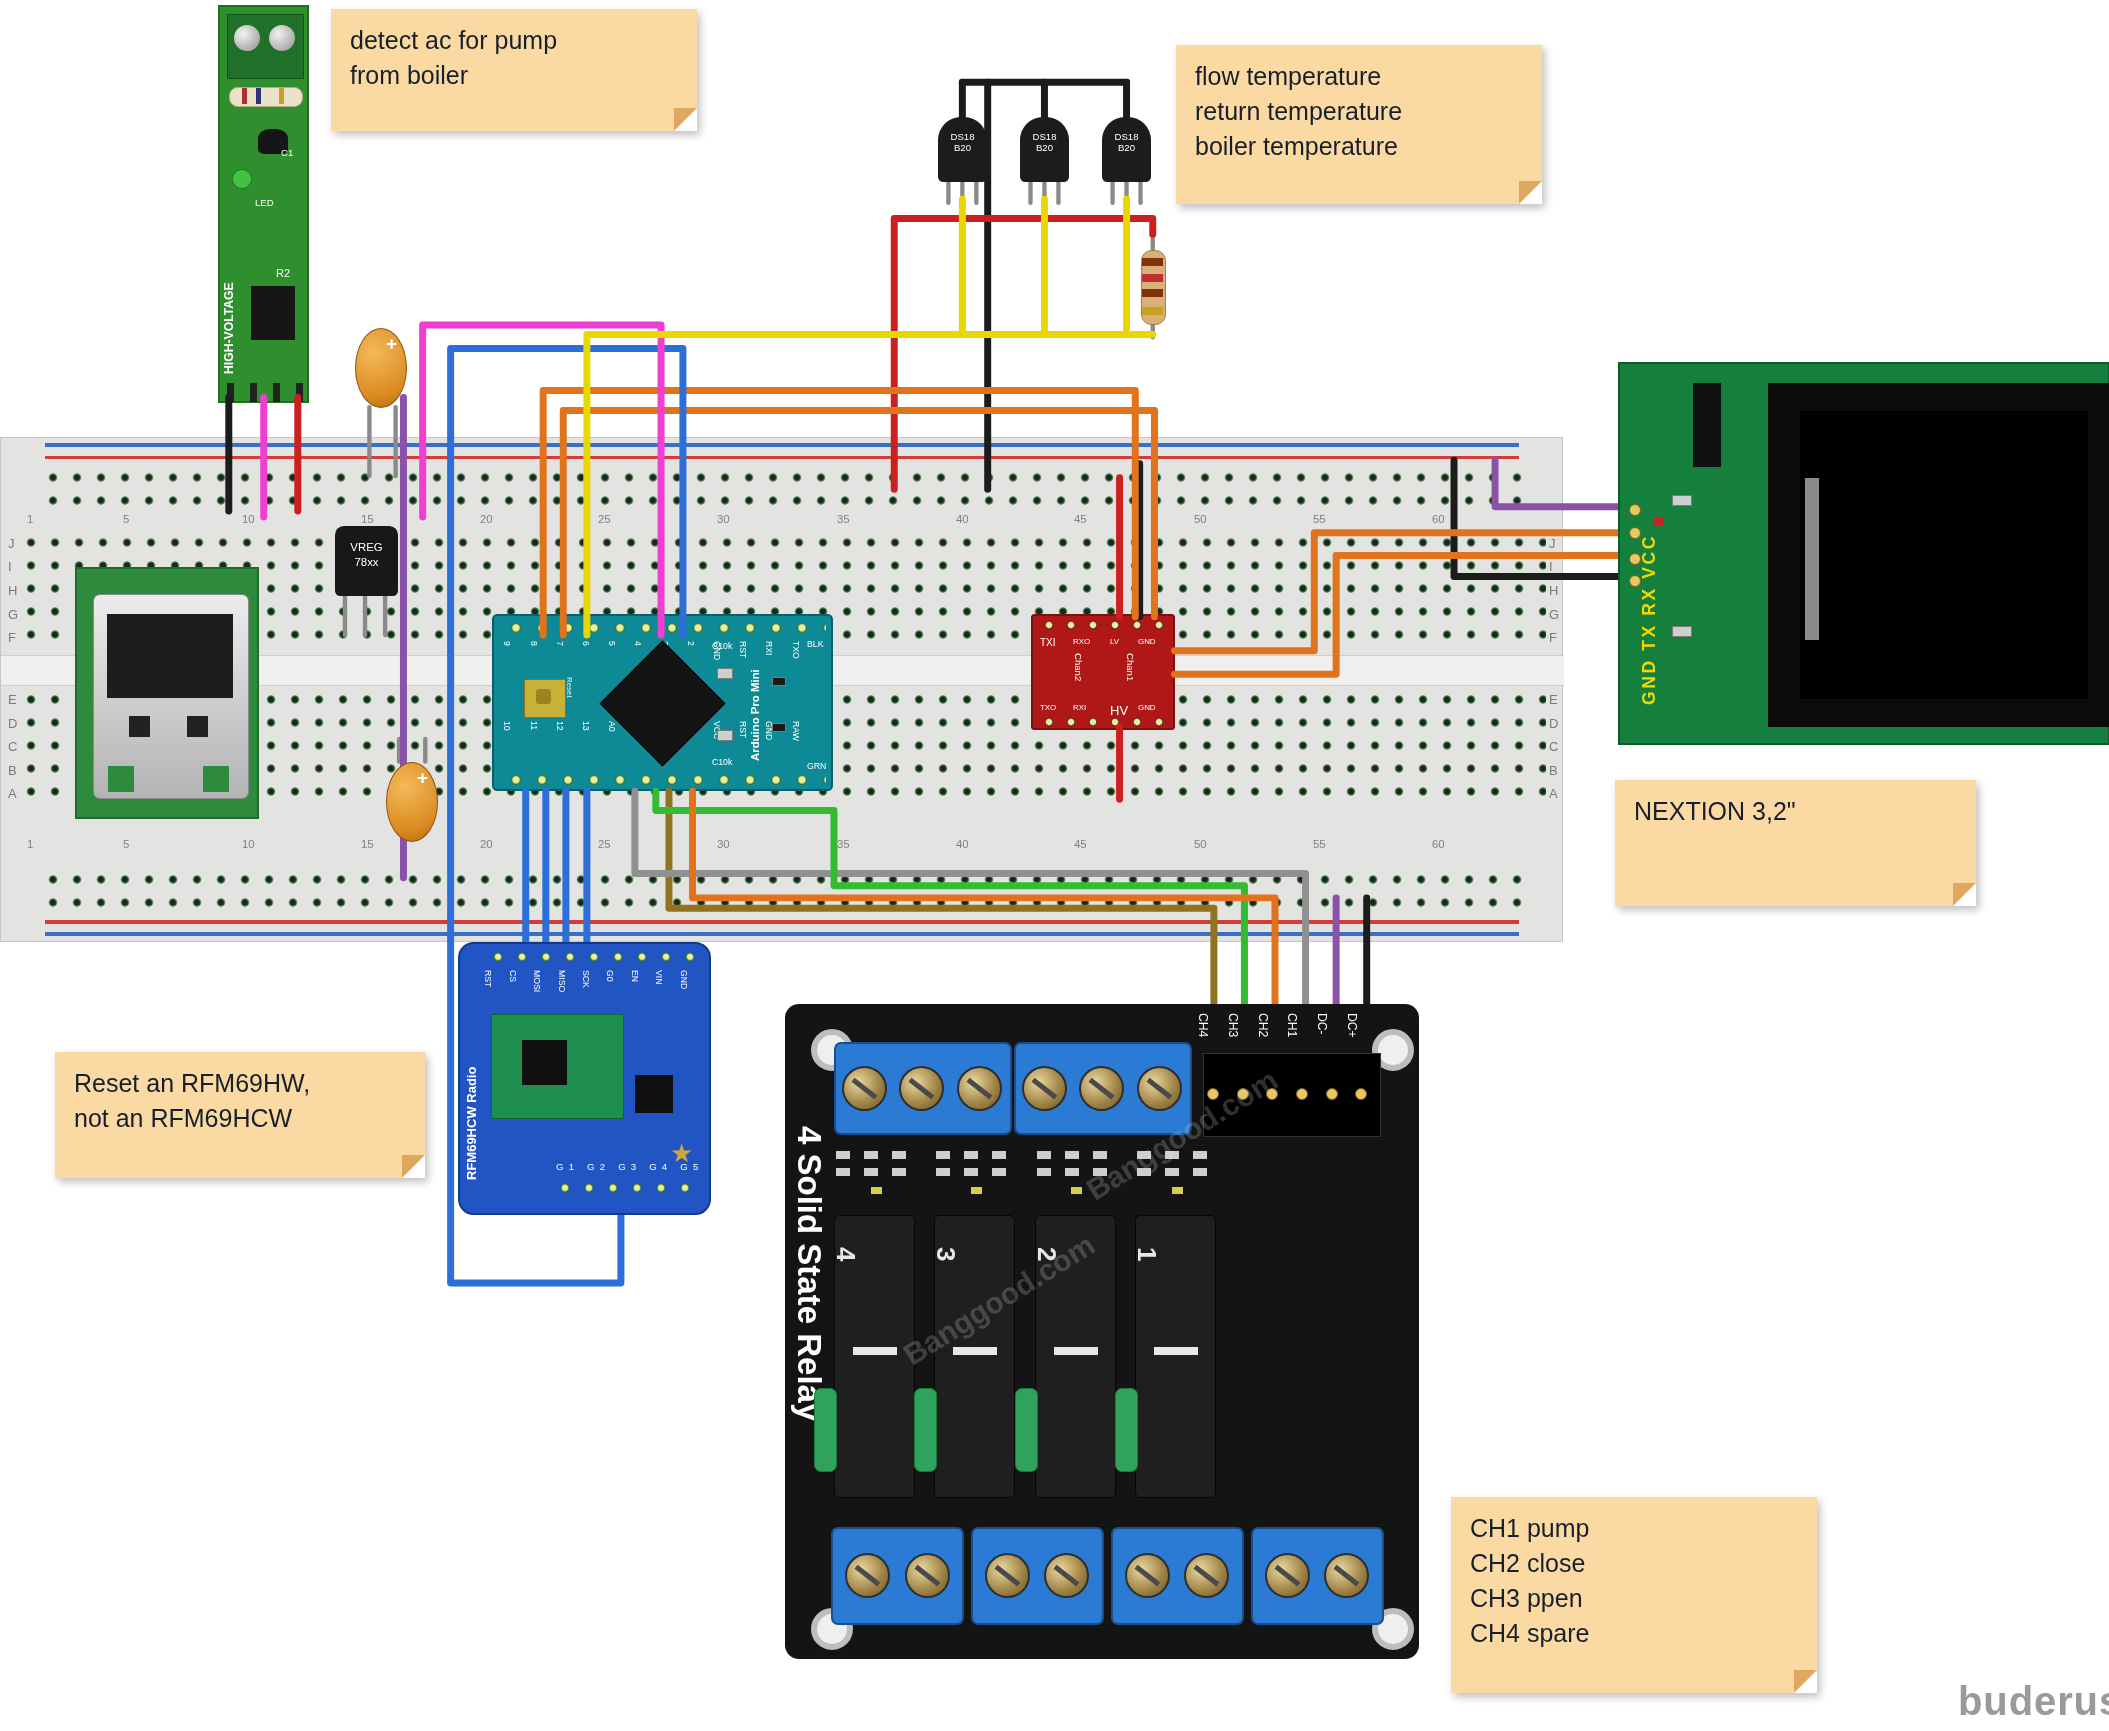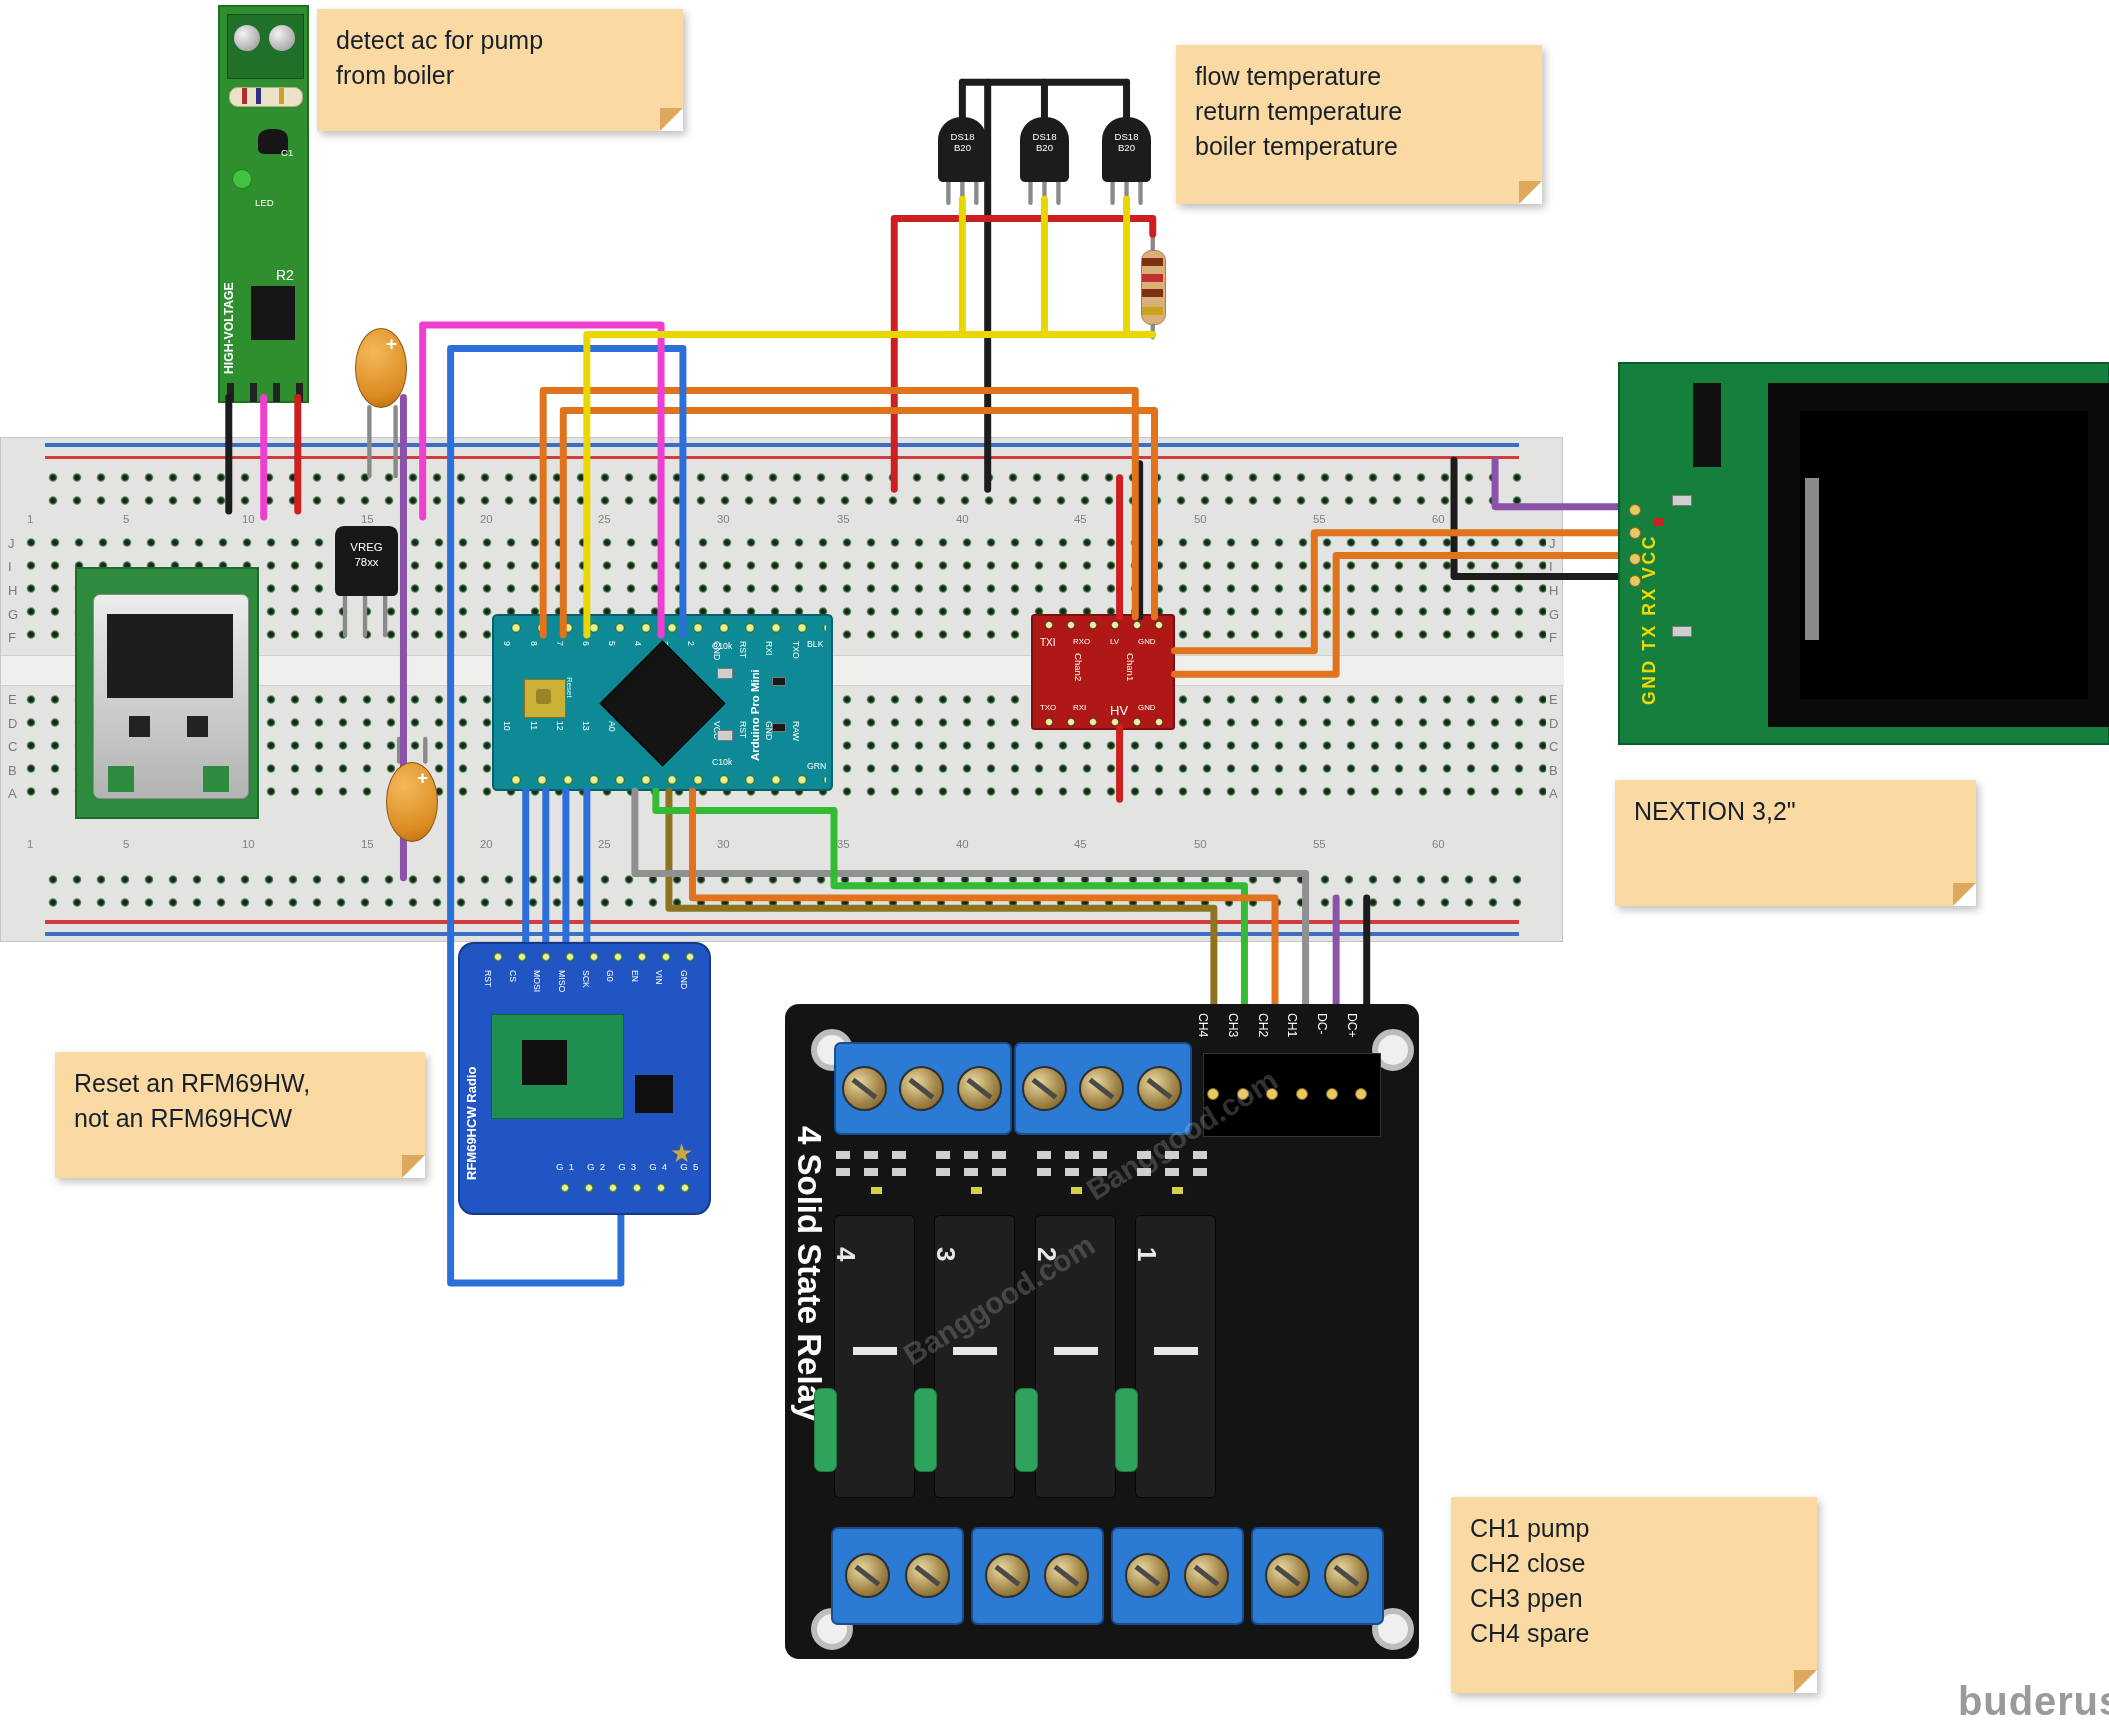--- a/index.html
+++ b/index.html
@@ -141,21 +141,21 @@
       <div class="abs" style="left:12.2px;top:0;width:5.2px;height:15.7px;background:#b03030"></div>
       <div class="abs" style="left:26px;top:0;width:5.2px;height:15.7px;background:#303080"></div>
       <div class="abs" style="left:49px;top:0;width:5.2px;height:15.7px;background:#c8a030"></div>
     </div>
     <div class="abs" style="left:38px;top:122px;width:30px;height:24.5px;background:#161616;border-radius:40% 40% 20% 20%"></div>
     <div class="abs" style="left:12.2px;top:162px;width:17.5px;height:17.5px;border-radius:50%;background:#41c341;border:1.7px solid #1e7a1e"></div>
     <div class="abs" style="left:31px;top:279px;width:44px;height:54px;background:#161616"></div>
     <span class="lbl vtx-up" style="left:1.7px;top:105px;height:262px;font-size:12.2px;font-weight:bold">HIGH-VOLTAGE</span>
     <span class="lbl" style="left:61px;top:140px;font-size:9.6px">C1</span>
     <span class="lbl" style="left:35px;top:190px;font-size:9.6px">LED</span>
-    <span class="lbl" style="left:56px;top:260px;font-size:14px">R2</span>
+    <span class="lbl" style="left:56px;top:260px;font-size:11px">R2</span>
     <div class="abs" style="left:7px;top:376px;width:7px;height:19px;background:#222"></div>
     <div class="abs" style="left:30px;top:376px;width:7px;height:19px;background:#222"></div>
     <div class="abs" style="left:53px;top:376px;width:7px;height:19px;background:#222"></div>
     <div class="abs" style="left:76px;top:376px;width:7px;height:19px;background:#222"></div>
   </div>
 
   <div class="sensor" style="left:938px;top:117px">
     <div>DS18</div>
     <div>B20</div>
   </div>
@@ -431,21 +431,21 @@
 
     <polyline class="w" points="302,455 302,592" stroke="#ef3fd0"></polyline>
     <polyline class="w" points="484,592 484,372 757,372 757,727" stroke="#ef3fd0"></polyline>
 
     <polyline class="w" points="672,727 672,383 1320,383" stroke="#ead600"></polyline>
     <polyline class="w" points="1102,383 1102,228" stroke="#ead600"></polyline>
     <polyline class="w" points="1196,383 1196,228" stroke="#ead600"></polyline>
     <polyline class="w" points="1290,383 1290,228" stroke="#ead600"></polyline>
   </svg>
 
-  <div class="note" style="left:317px;top:8.7px;width:328px;height:94px">
+  <div class="note" style="left:331px;top:8.7px;width:328px;height:94px">
     <div>detect ac for pump</div>
     <div>from boiler</div>
     <span class="fold"></span>
   </div>
   <div class="note" style="left:1176px;top:45px;width:328px;height:131px">
     <div>flow temperature</div>
     <div>return temperature</div>
     <div>boiler temperature</div>
     <span class="fold"></span>
   </div>

